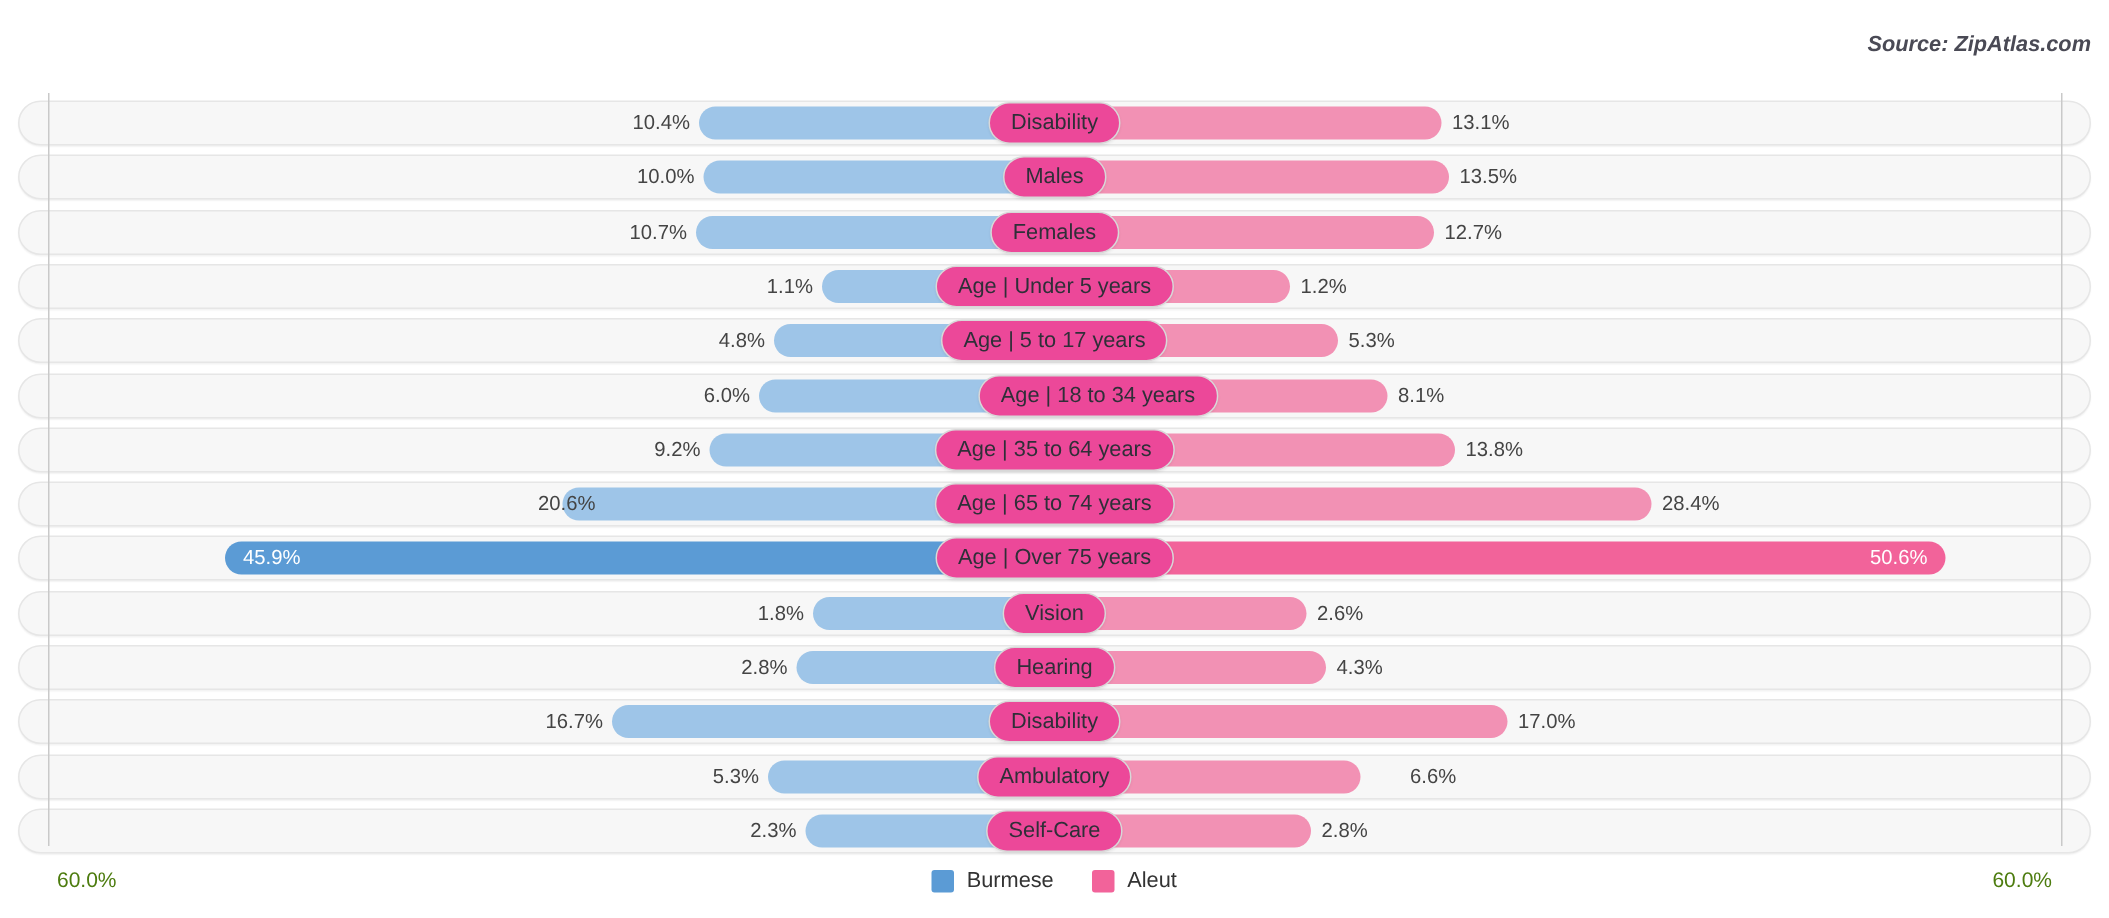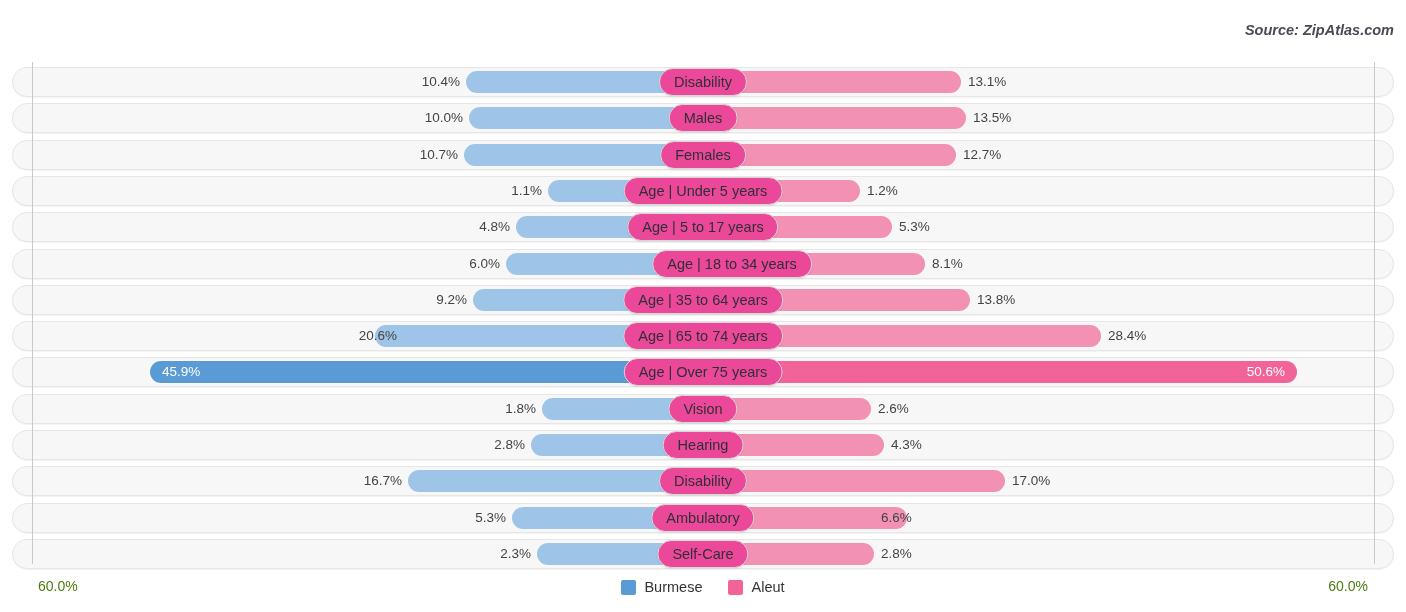--- a/index.html
+++ b/index.html
@@ -284,21 +284,21 @@
           <div class="val val-right" style="left: 1000px;">17.0%</div>
           <div class="center-pill" style="left: 691px;">
             <span>Disability</span>
           </div>
         </div>
         <div class="row" style="top: 440.6px;">
           <div class="track"></div>
           <div class="bar bar-left" style="left: 500px; width: 191px;"></div>
           <div class="bar bar-right" style="left: 691px; width: 204px;"></div>
           <div class="val val-left" style="right: 888px;">5.3%</div>
-          <div class="val val-right" style="left: 869px; text-align: right;">6.6%</div>
+          <div class="val val-right" style="left: 928px; text-align: right;">6.6%</div>
           <div class="center-pill" style="left: 691px;">
             <span>Ambulatory</span>
           </div>
         </div>
         <div class="row" style="top: 476.9px;">
           <div class="track"></div>
           <div class="bar bar-left" style="left: 525px; width: 166px;"></div>
           <div class="bar bar-right" style="left: 691px; width: 171px;"></div>
           <div class="val val-left" style="right: 863px;">2.3%</div>
           <div class="val val-right" style="left: 869px;">2.8%</div>

